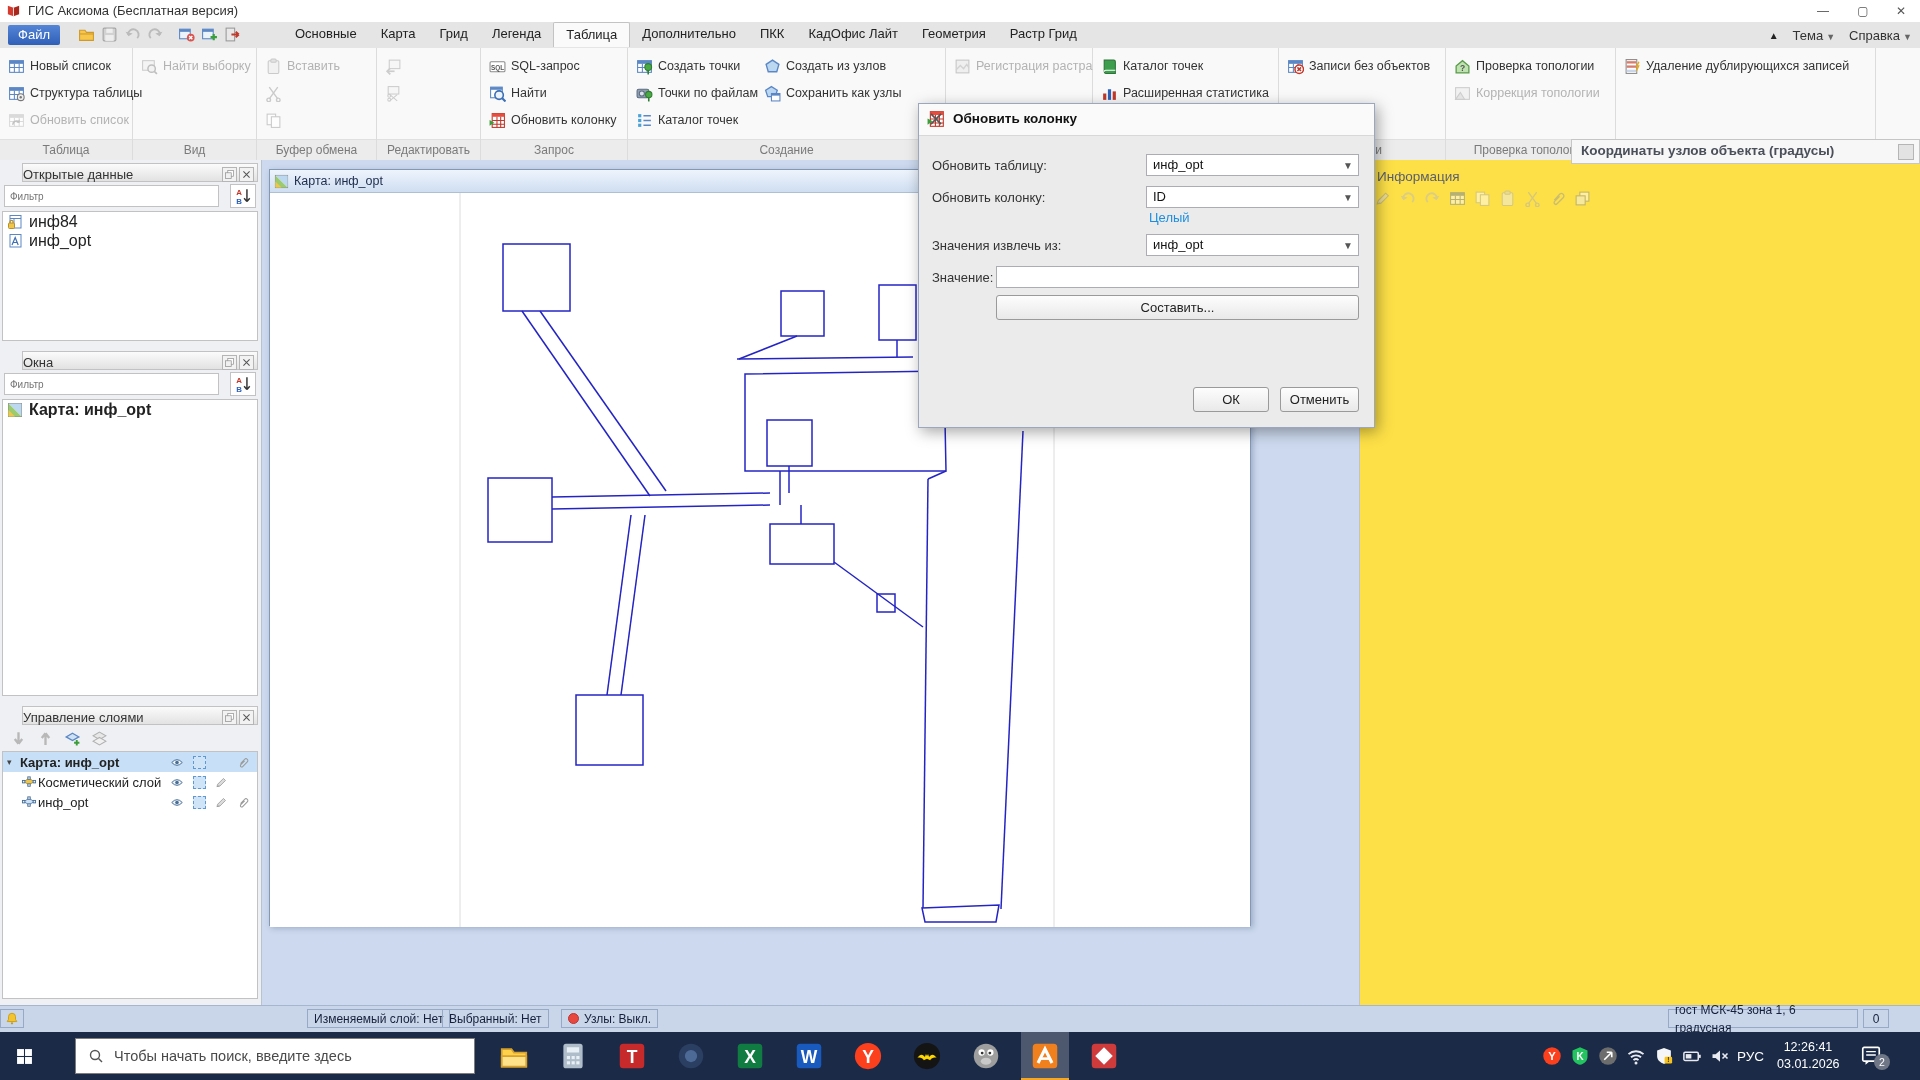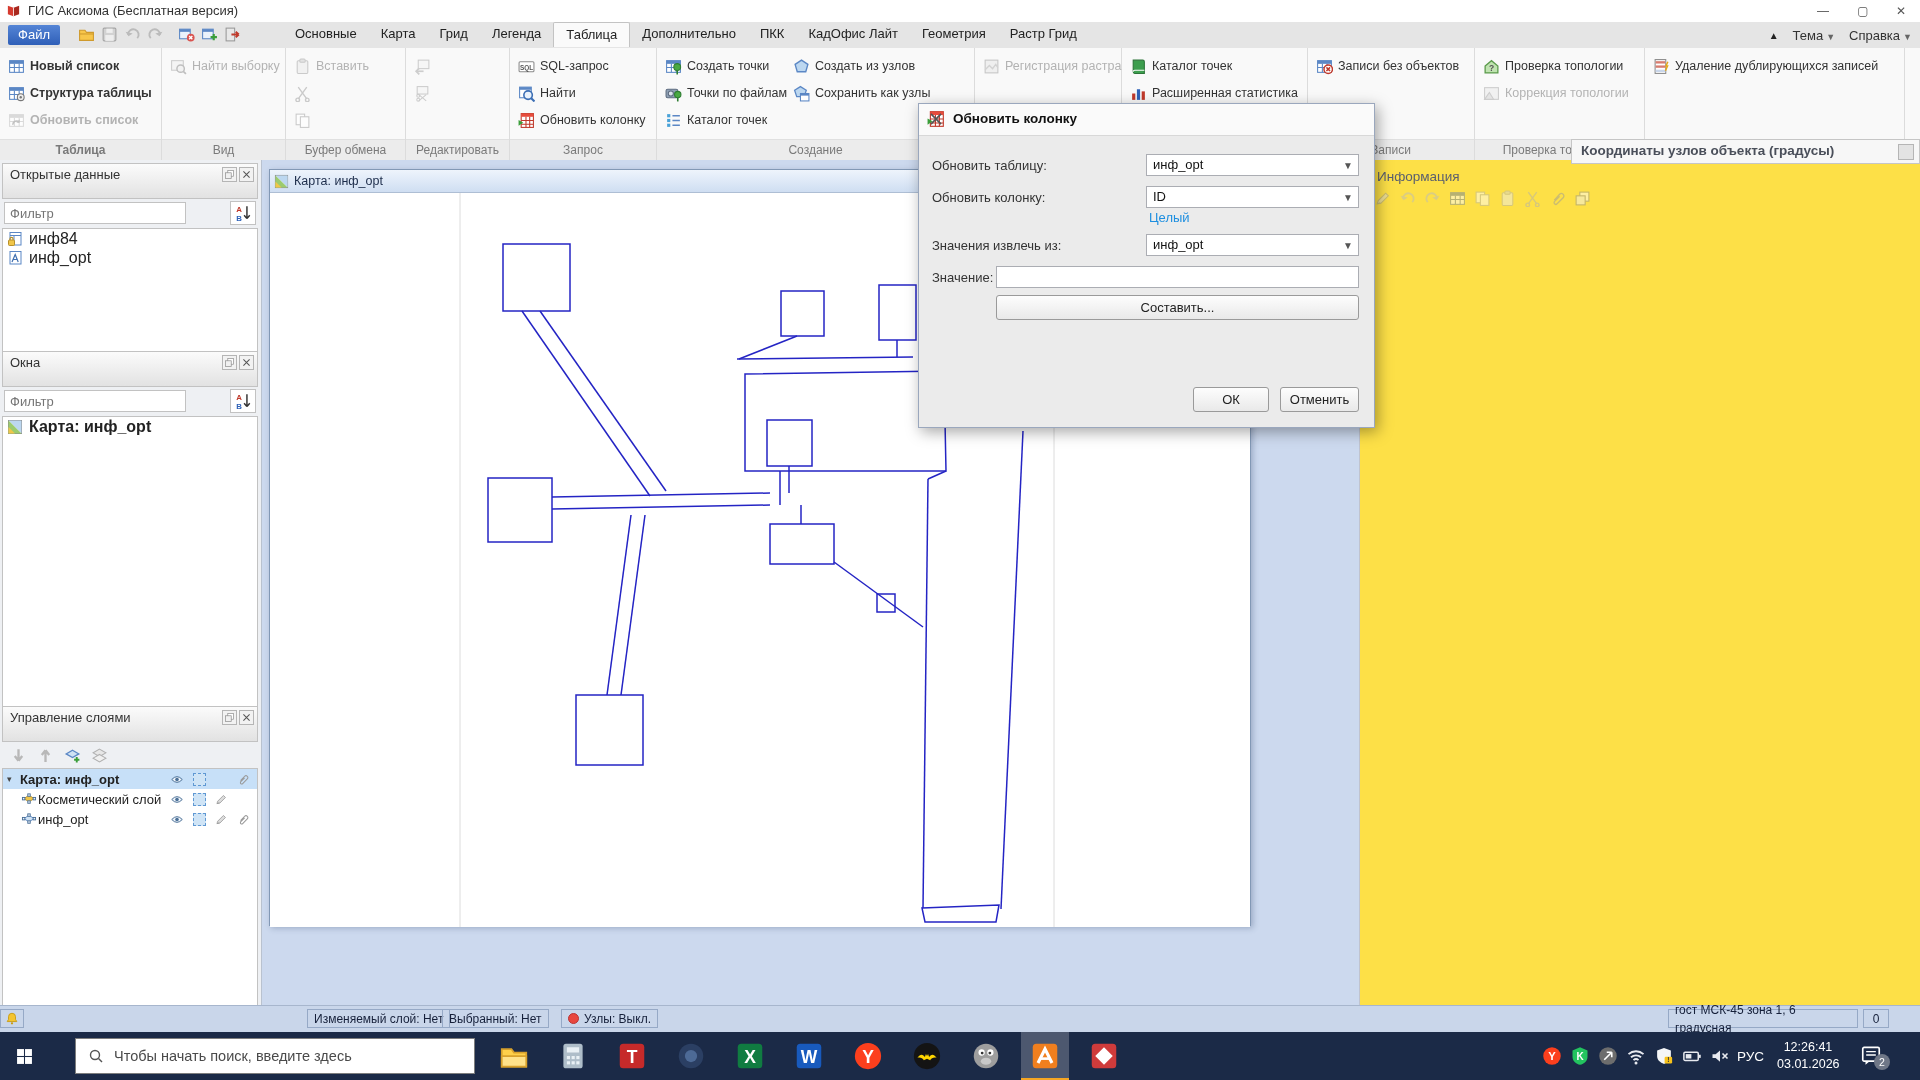--- a/index.html
+++ b/index.html
@@ -37,27 +37,27 @@
   .rb-btn .ic{width:17px;height:17px;flex:none;}
   .rb-cap{position:absolute;left:0;right:0;bottom:0;height:20px;background:#ececec;color:#7a7a7a;
           font-size:12px;line-height:20px;text-align:center;border-top:1px solid #e0e0e0;overflow:hidden;}
 
   
   #workspace{position:absolute;left:0;top:160px;width:1920px;height:845px;background:#ccd9ee;}
 
   
   #sidebar{position:absolute;left:0;top:0;width:261px;height:100%;background:#eef0f3;border-right:1px solid #b9c2cf;}
   .panel{position:absolute;left:2px;width:256px;}
-  .p-head{height:36px;background:linear-gradient(#fbfbfb,#e2e2e2);border:1px solid #c2c2c2;position:relative;
-          font-size:13px;color:#333;line-height:21px;padding-left:7px;box-sizing:border-box;}
+  .p-head{height:19px;background:linear-gradient(#fbfbfb,#e2e2e2);border:1px solid #c2c2c2;position:relative;
+          font-size:13px;color:#333;line-height:21px;box-sizing:border-box;margin-left:20px;}
   .p-btn{position:absolute;top:3px;width:15px;height:15px;background:#f2f2f2;border:1px solid #b5b5b5;box-sizing:border-box;padding:1px;}
   .p-btn.b1{right:20px}.p-btn.b2{right:3px}
   .filt-row{height:29px;position:relative;background:#eef0f3;}
-  .filt-inp{position:absolute;left:2px;top:3px;width:182px;height:22px;box-sizing:border-box;border:1px solid #c2c2c2;
-            background:#fff;font-size:13px;color:#1d4ed8;padding:0 5px;font-family:inherit;}
+  .filt-inp{position:absolute;left:2px;top:3px;width:215px;height:22px;box-sizing:border-box;border:1px solid #c2c2c2;
+            background:#fff;font-size:10px;color:#1d4ed8;padding:0 5px;font-family:inherit;}
   .sort-btn{position:absolute;right:2px;top:2px;width:26px;height:24px;background:#fff;border:1px solid #c2c2c2;box-sizing:border-box;padding:2px;}
   .p-list{background:#fff;border:1px solid #c2c2c2;overflow:hidden;}
   .li-row{display:flex;align-items:center;gap:6px;height:19px;padding:0 4px;font-size:16px;color:#222;}
   .li-row .ic{width:16px;height:16px;flex:none;}
   .li-row.bold{font-weight:bold;}
 
   
   .tree-tools{height:26px;display:flex;align-items:center;gap:10px;padding-left:8px;background:#eef0f3;}
   .tree-tools .ic{width:17px;height:17px;}
   .tree{background:#fff;border:1px solid #c2c2c2;overflow:hidden;}
@@ -221,21 +221,21 @@
         <div class="tab">Растр Грид</div>
       </div>
     <div id="menu-right">
       <span style="font-size:10px;color:#222;">▲</span>
       <span class="mr-item"><span>Тема</span><span class="caret">▼</span></span>
       <span class="mr-item"><span>Справка</span><span class="caret">▼</span></span>
     </div>
   </div>
 
   <div id="ribbon">
-      <div class="rb-group" style="width: 162px; font-weight: bold;">
+      <div class="rb-group" style="width: 133px;">
         <div class="rb-cols">
           <div class="rb-col">
             <div class="rb-btn">
               <span class="ic">
                 <svg viewBox="0 0 16 16">
                   <rect x="1.5" y="2.5" width="13" height="11" fill="#fff" stroke="#5b87c5"></rect>
                   <rect x="1.5" y="2.5" width="13" height="3" fill="#5b87c5"></rect>
                   <path d="M6 5.5v8M10.5 5.5v8M1.5 9h13" stroke="#5b87c5" fill="none"></path>
                 </svg>
               </span>

